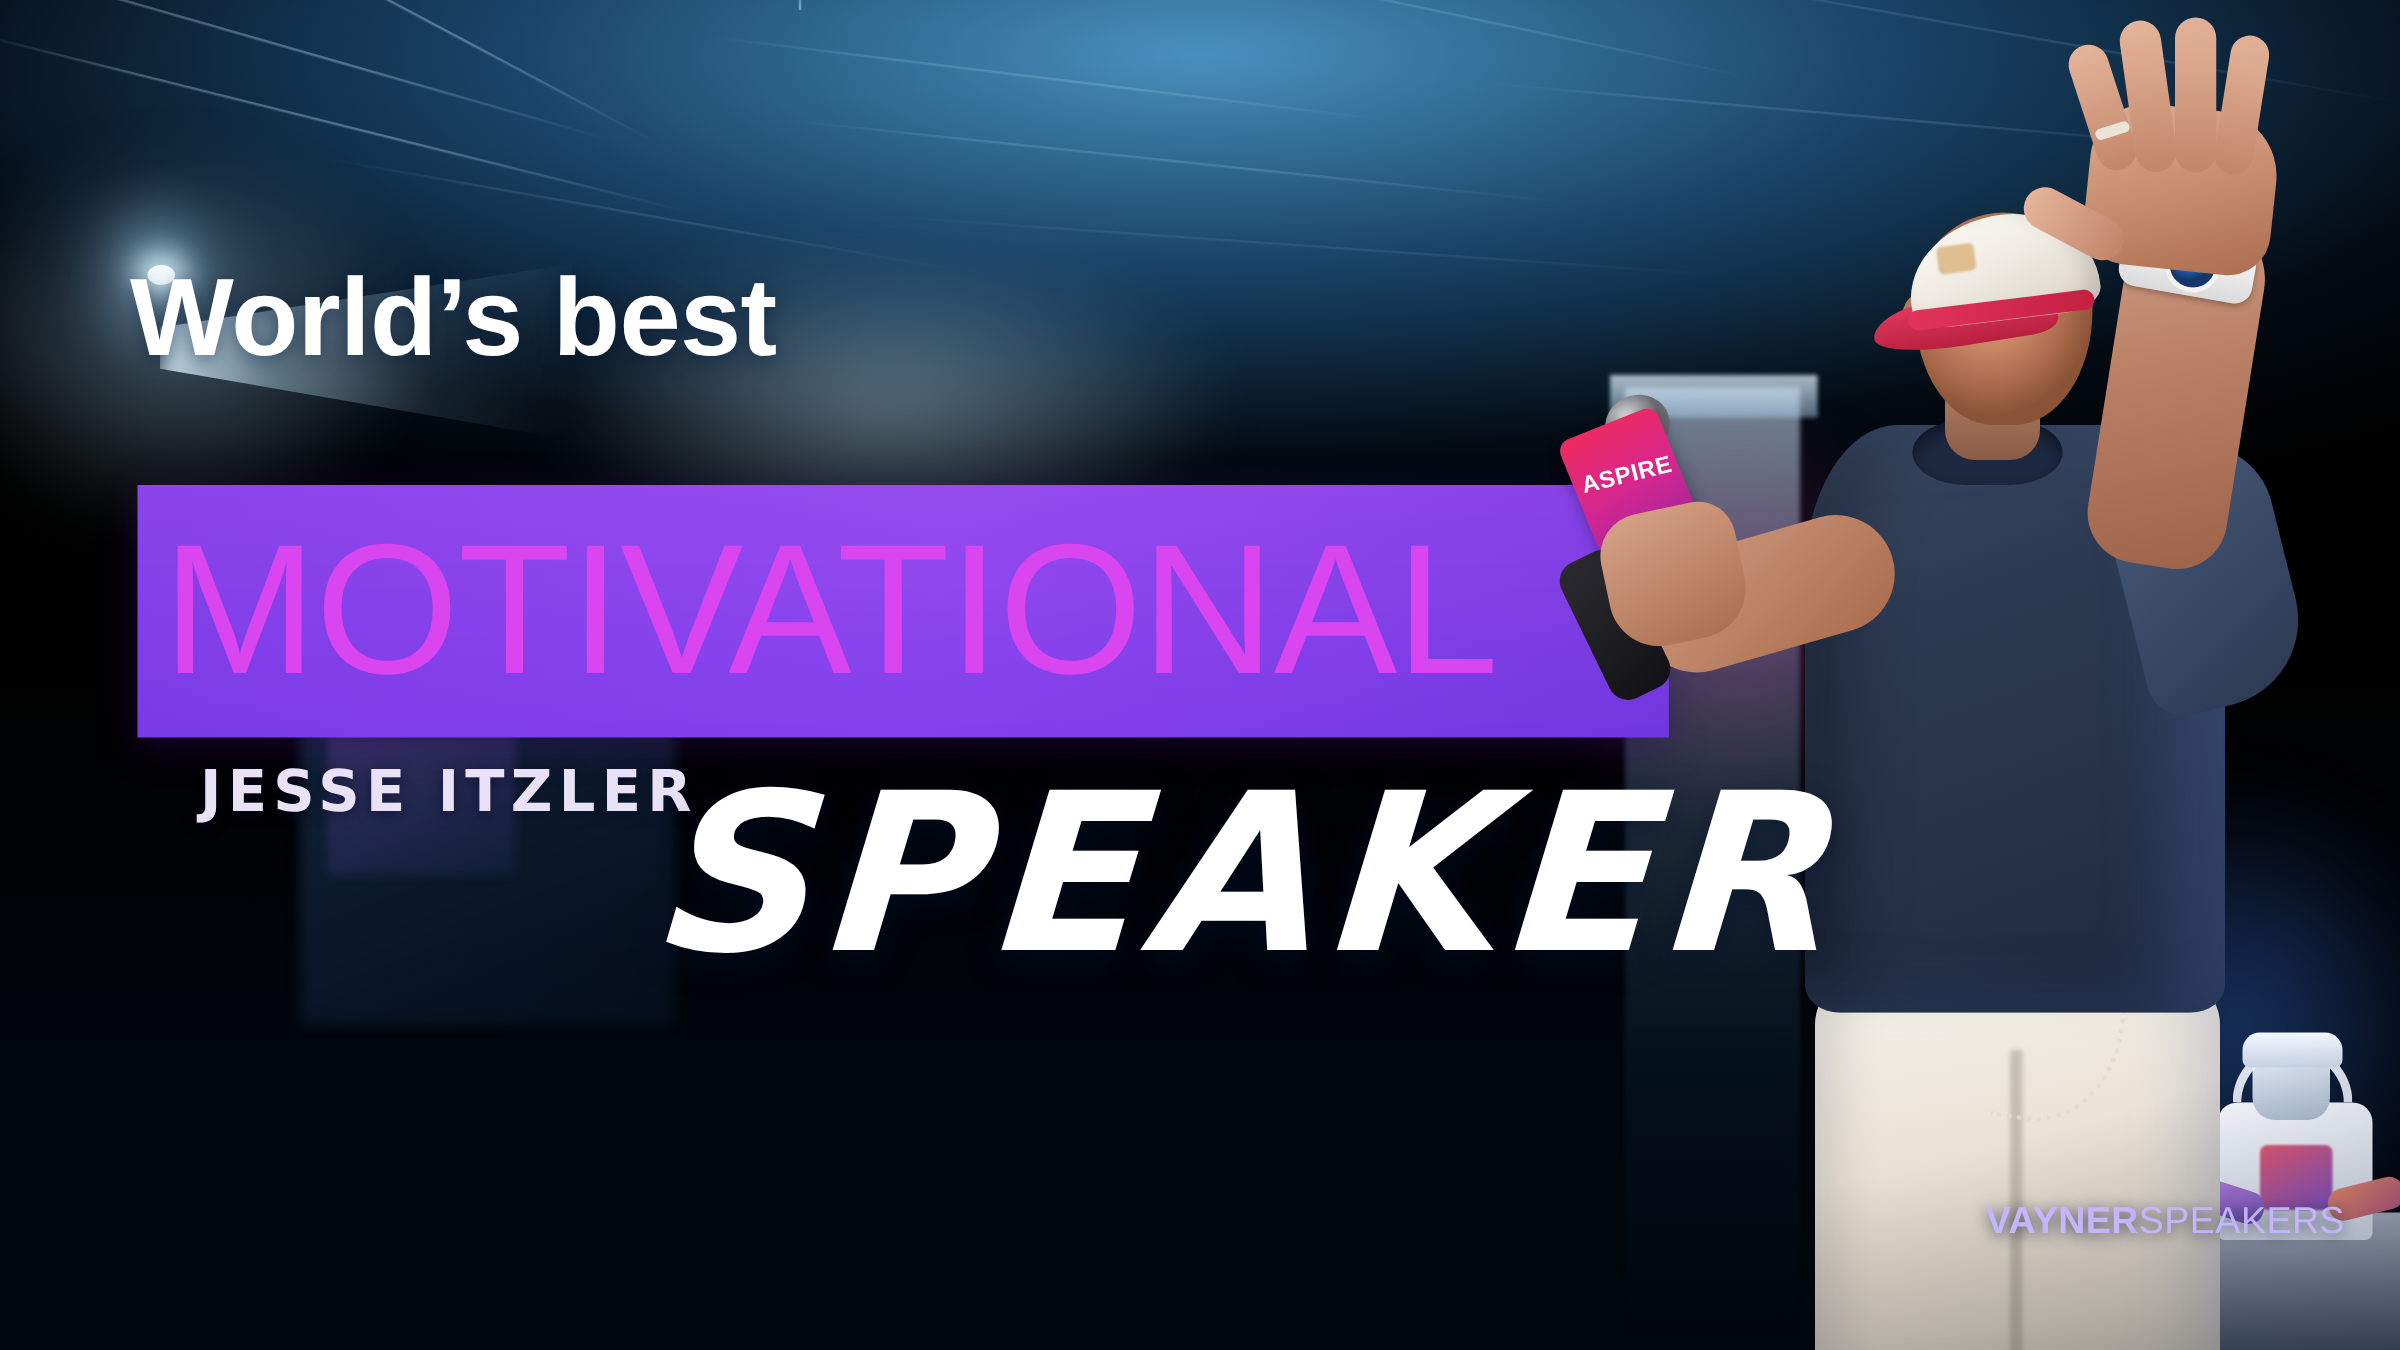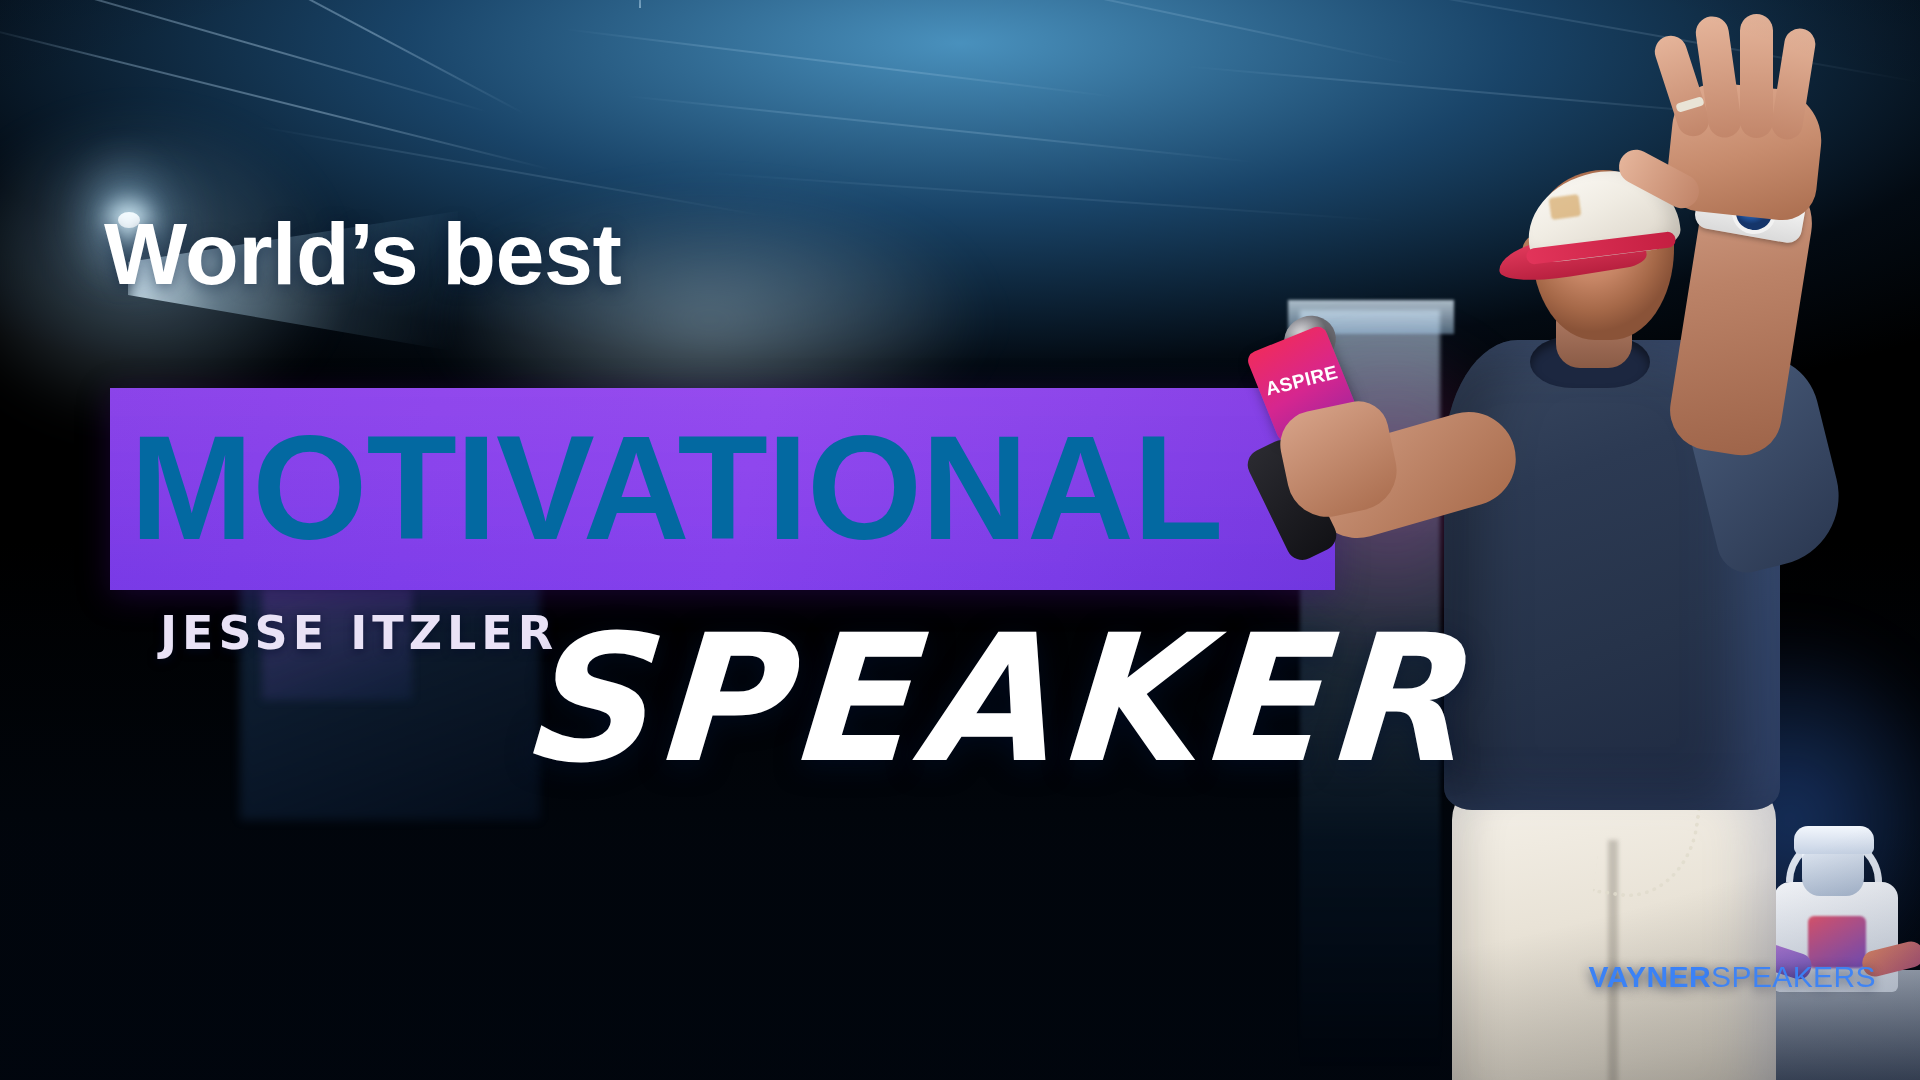--- a/index.html
+++ b/index.html
@@ -320,21 +320,21 @@
     box-shadow:0 6px 30px rgba(60,10,120,.40);
   }
   .purple-band::after{
     content:""; position:absolute; inset:0;
     background:linear-gradient(180deg, rgba(255,255,255,.06), rgba(0,0,0,.10));
     mix-blend-mode:overlay;
   }
 
   .headline {
     position:absolute; left:130px; top:414px;
-    font-size:148px; font-weight:700; color:#0369a1;
+    font-size:148px; font-weight:400; color:#d946ef;
     letter-spacing:-1px; line-height:1;
     white-space:nowrap;
     z-index:4;
   }
 
   .byline {
     position:absolute; left:160px; top:606px;
     font-size:46px; font-weight:700; 
     color:#e9e2f6; letter-spacing:5px;
     font-family:"DejaVu Sans", sans-serif;
@@ -348,21 +348,21 @@
     color:#ffffff; letter-spacing:6px; line-height:1;
     font-family:"DejaVu Sans", sans-serif;
     text-shadow:0 6px 26px rgba(0,16,48,.55);
     transform:skewX(-6deg);
     z-index:5;
   }
 
   
   .brand {
     position:absolute; right:44px; bottom:86px;
-    font-size:30px; letter-spacing:.4px; color:#3b82f6;
+    font-size:30px; letter-spacing:.4px; color:#c4b5fd;
     text-shadow:0 2px 12px rgba(0,14,40,.7);
     z-index:6; white-space:nowrap;margin-top:13px;
   }
   .brand .b1 { font-weight:800; }
   .brand .b2 { font-weight:400; opacity:.96; }
 
   .vignette {
     position:absolute; inset:0; pointer-events:none;
     background:radial-gradient(125% 96% at 50% 42%, transparent 52%, rgba(0,6,16,.42) 86%, rgba(0,4,12,.70) 100%);
   }

